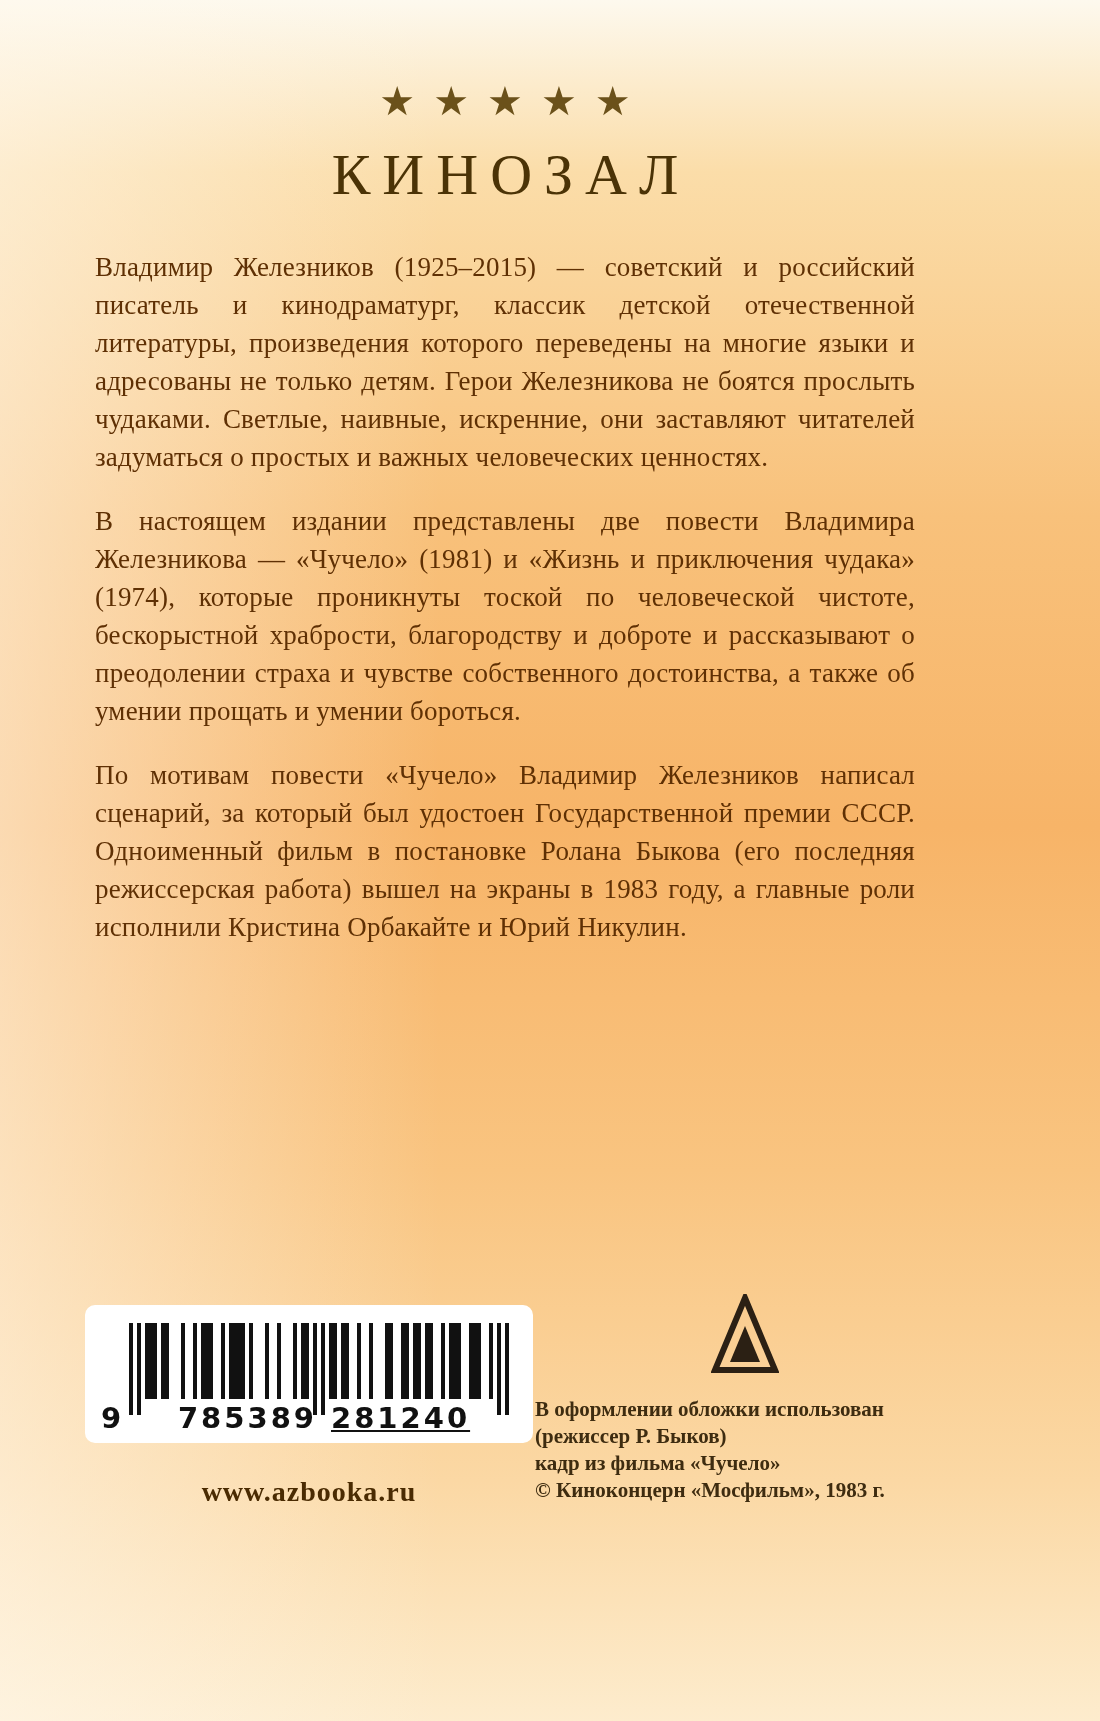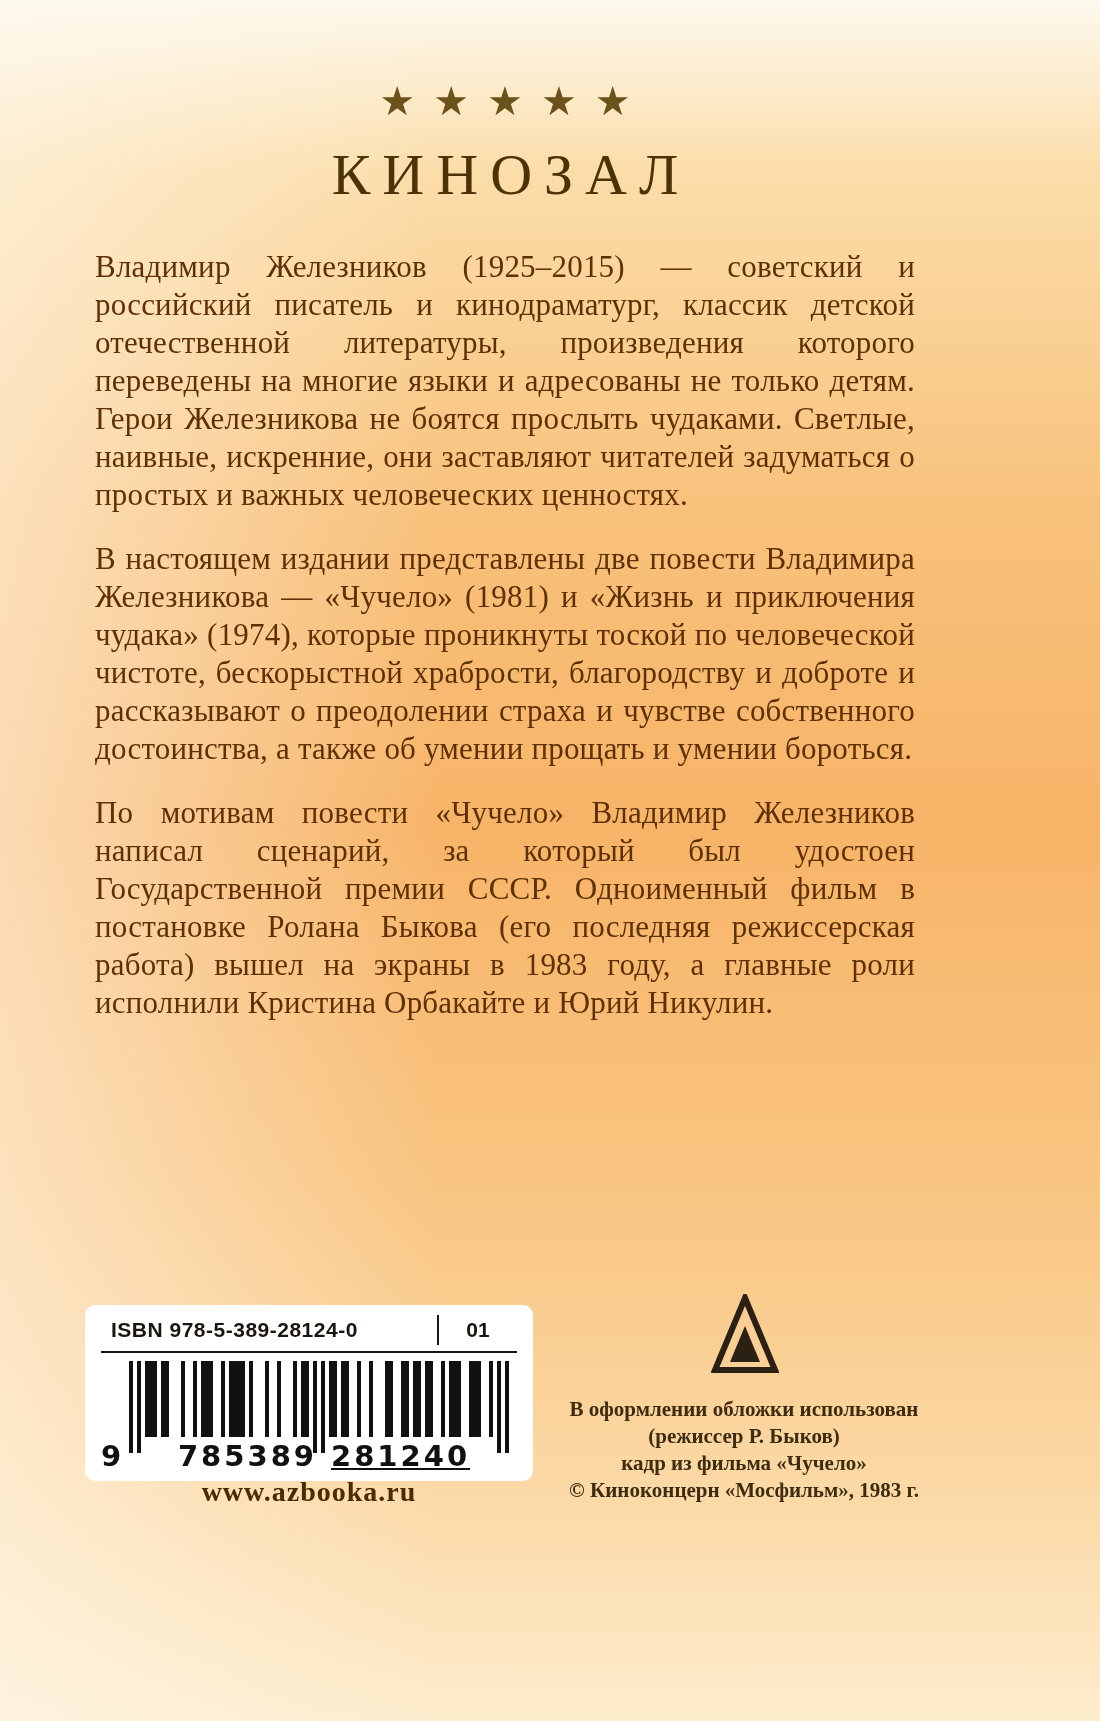--- a/index.html
+++ b/index.html
@@ -44,21 +44,21 @@
     text-indent: 12px;
     color: #4b3306;
   }
 
   .body-text {
     position: absolute;
     top: 248px;
     left: 95px;
     width: 820px;
     color: #5f3004;
-    font-size: 31px;
+    font-size: 27px;
     line-height: 38px;
     text-align: justify;
     letter-spacing: 0.2px;
     hyphens: auto;
   }
   .body-text p {
     margin: 0 0 26px 0;
   }
 
   
@@ -133,24 +133,24 @@
   
   .logo {
     position: absolute;
     left: 711px;
     top: 1294px;
     width: 68px;
     height: 80px;
   }
   .credits {
     position: absolute;
-    left: 514px;
+    left: 535px;
     top: 1396px;
     width: 460px;
-    text-align: center;
+    text-align: left;
     font-size: 21px;
     line-height: 27px;
     font-weight: 600;
     color: #3e2c10;
   }
 </style>
 </head>
 <body>
 
 <div class="page">
@@ -159,24 +159,20 @@
 
   <h1 class="title">КИНОЗАЛ</h1>
 
   <div class="body-text">
     <p>Владимир Железников (1925–2015) — советский и российский писатель и кинодраматург, классик детской отечественной литературы, произведения которого переведены на многие языки и адресованы не только детям. Герои Железникова не боятся прослыть чудаками. Светлые, наивные, искренние, они заставляют читателей задуматься о простых и важных человеческих ценностях.</p>
     <p>В настоящем издании представлены две повести Владимира Железникова — «Чучело» (1981) и «Жизнь и приключения чудака» (1974), которые проникнуты тоской по человеческой чистоте, бескорыстной храбрости, благородству и доброте и рассказывают о преодолении страха и чувстве собственного достоинства, а также об умении прощать и умении бороться.</p>
     <p>По мотивам повести «Чучело» Владимир Железников написал сценарий, за который был удостоен Государственной премии СССР. Одноименный фильм в постановке Ролана Быкова (его последняя режиссерская работа) вышел на экраны в 1983 году, а главные роли исполнили Кристина Орбакайте и Юрий Никулин.</p>
   </div>
 
   <div class="barcode-box">
-    <div class="isbn-row">
-      <span class="isbn">ISBN 978-5-389-28124-0</span>
-      <span class="addon">01</span>
-    </div>
     <div class="barcode-visual">
       <svg id="barcode-svg" width="380" height="92" viewBox="0 0 380 92">
           <rect x="0" y="0" width="4" height="92"></rect>
           <rect x="8" y="0" width="4" height="92"></rect>
           <rect x="16" y="0" width="4" height="76"></rect>
           <rect x="20" y="0" width="4" height="76"></rect>
           <rect x="24" y="0" width="4" height="76"></rect>
           <rect x="32" y="0" width="4" height="76"></rect>
           <rect x="36" y="0" width="4" height="76"></rect>
           <rect x="52" y="0" width="4" height="76"></rect>

